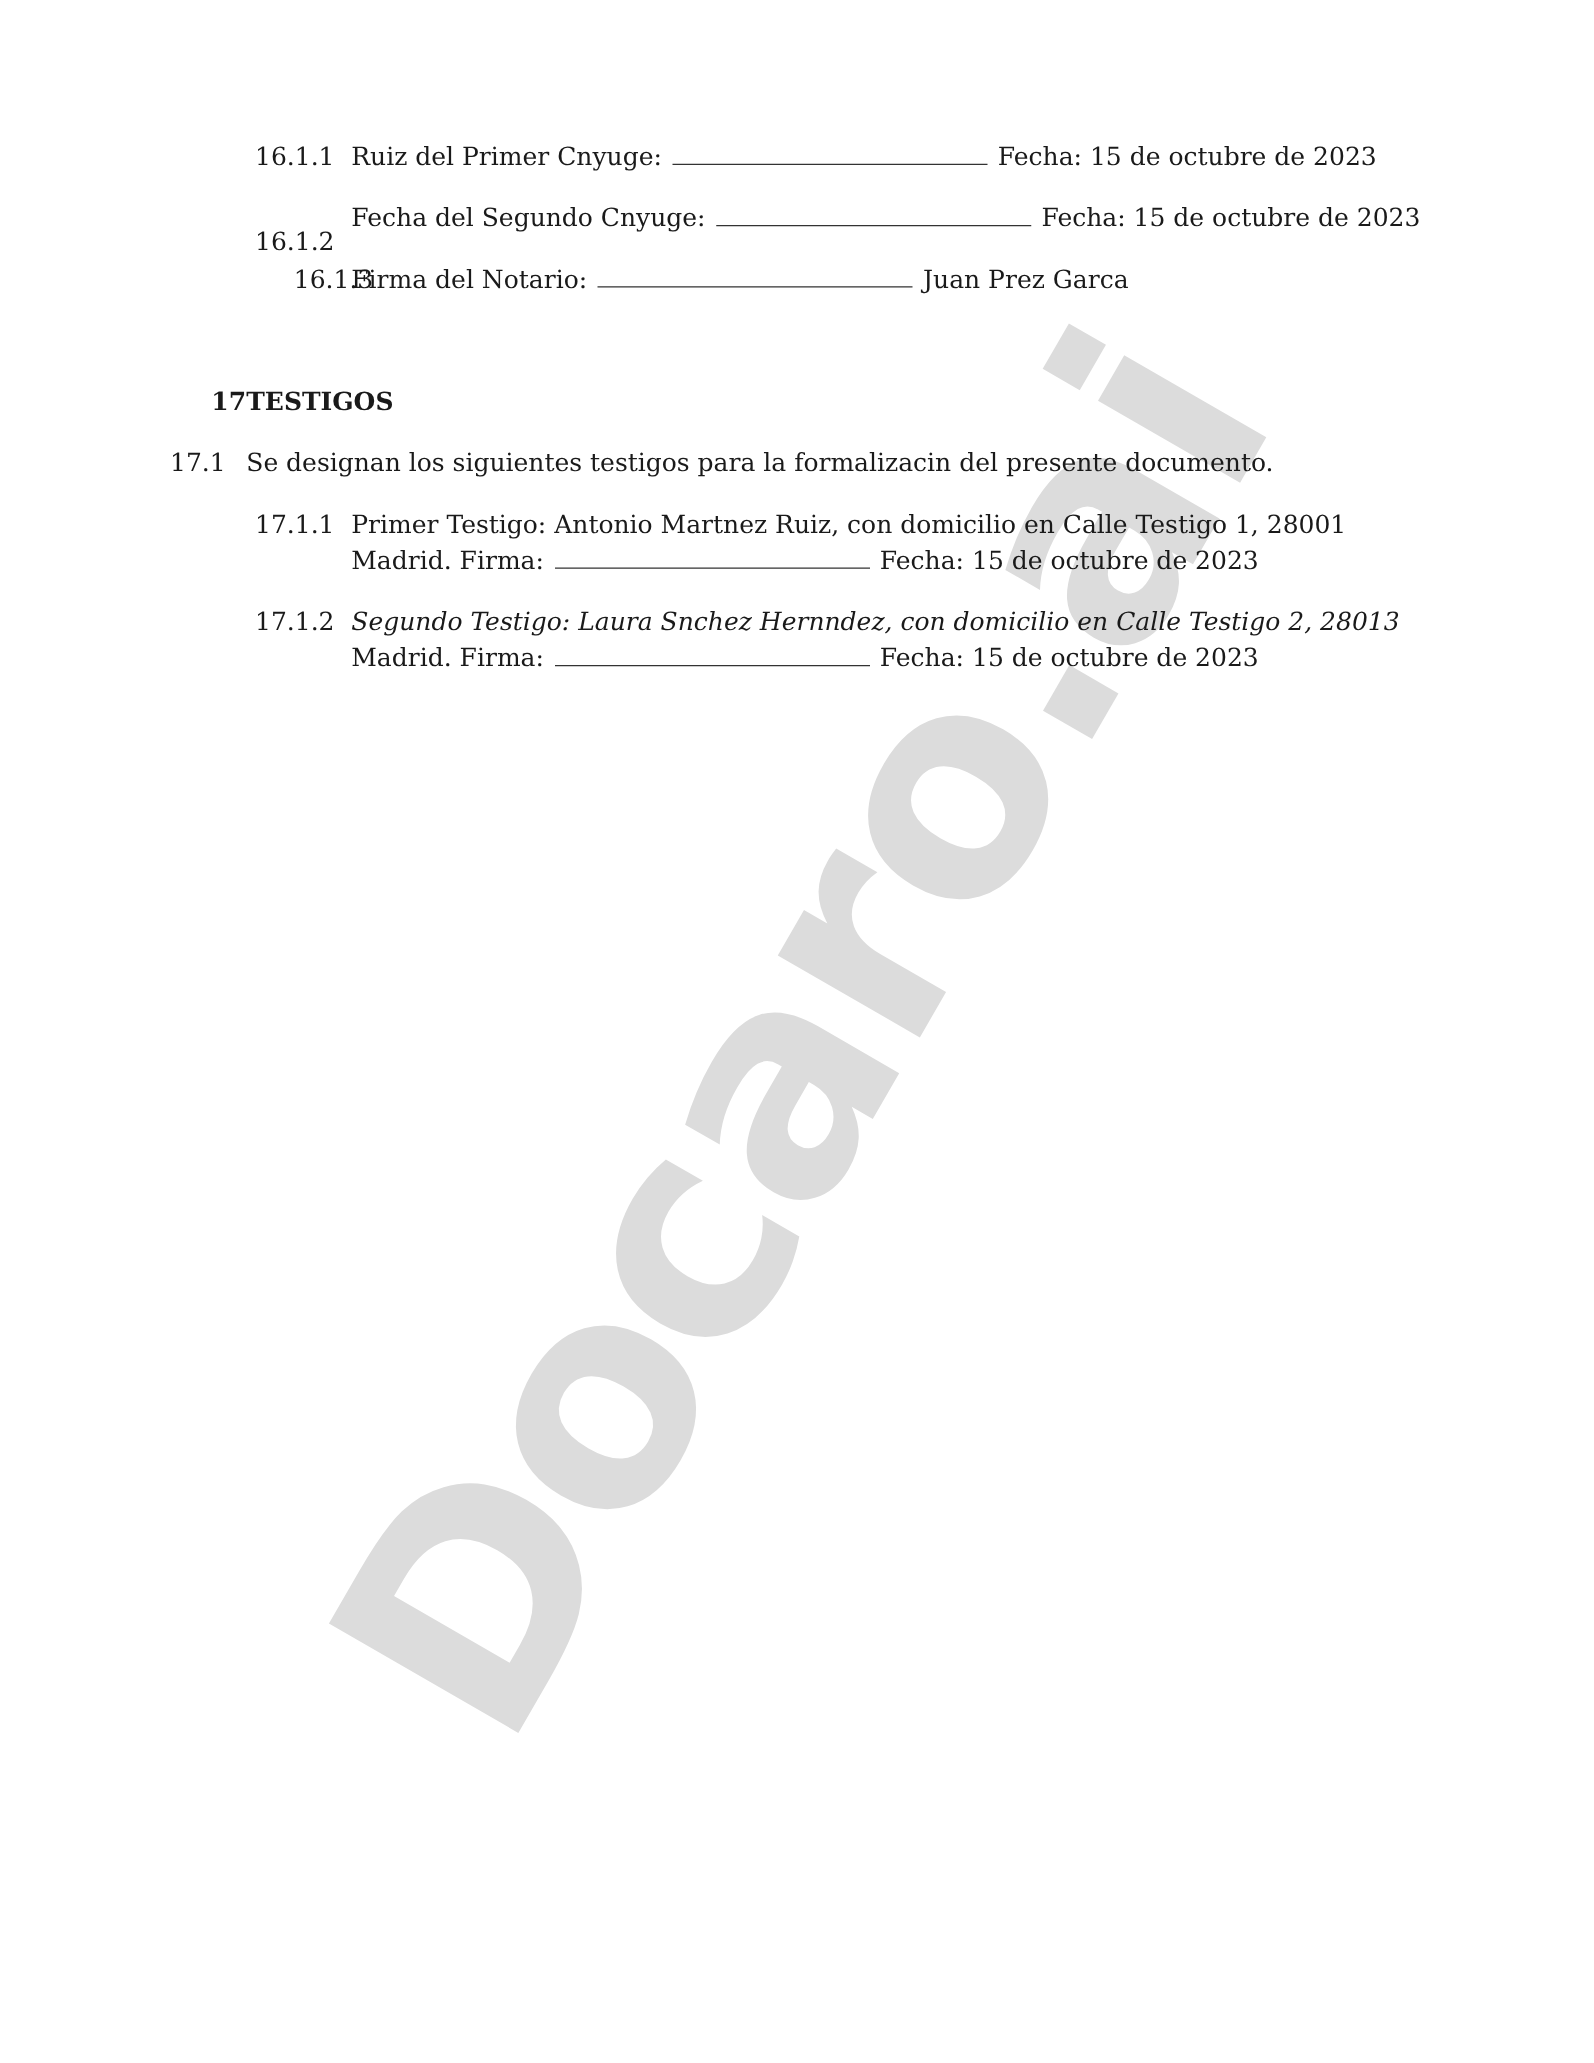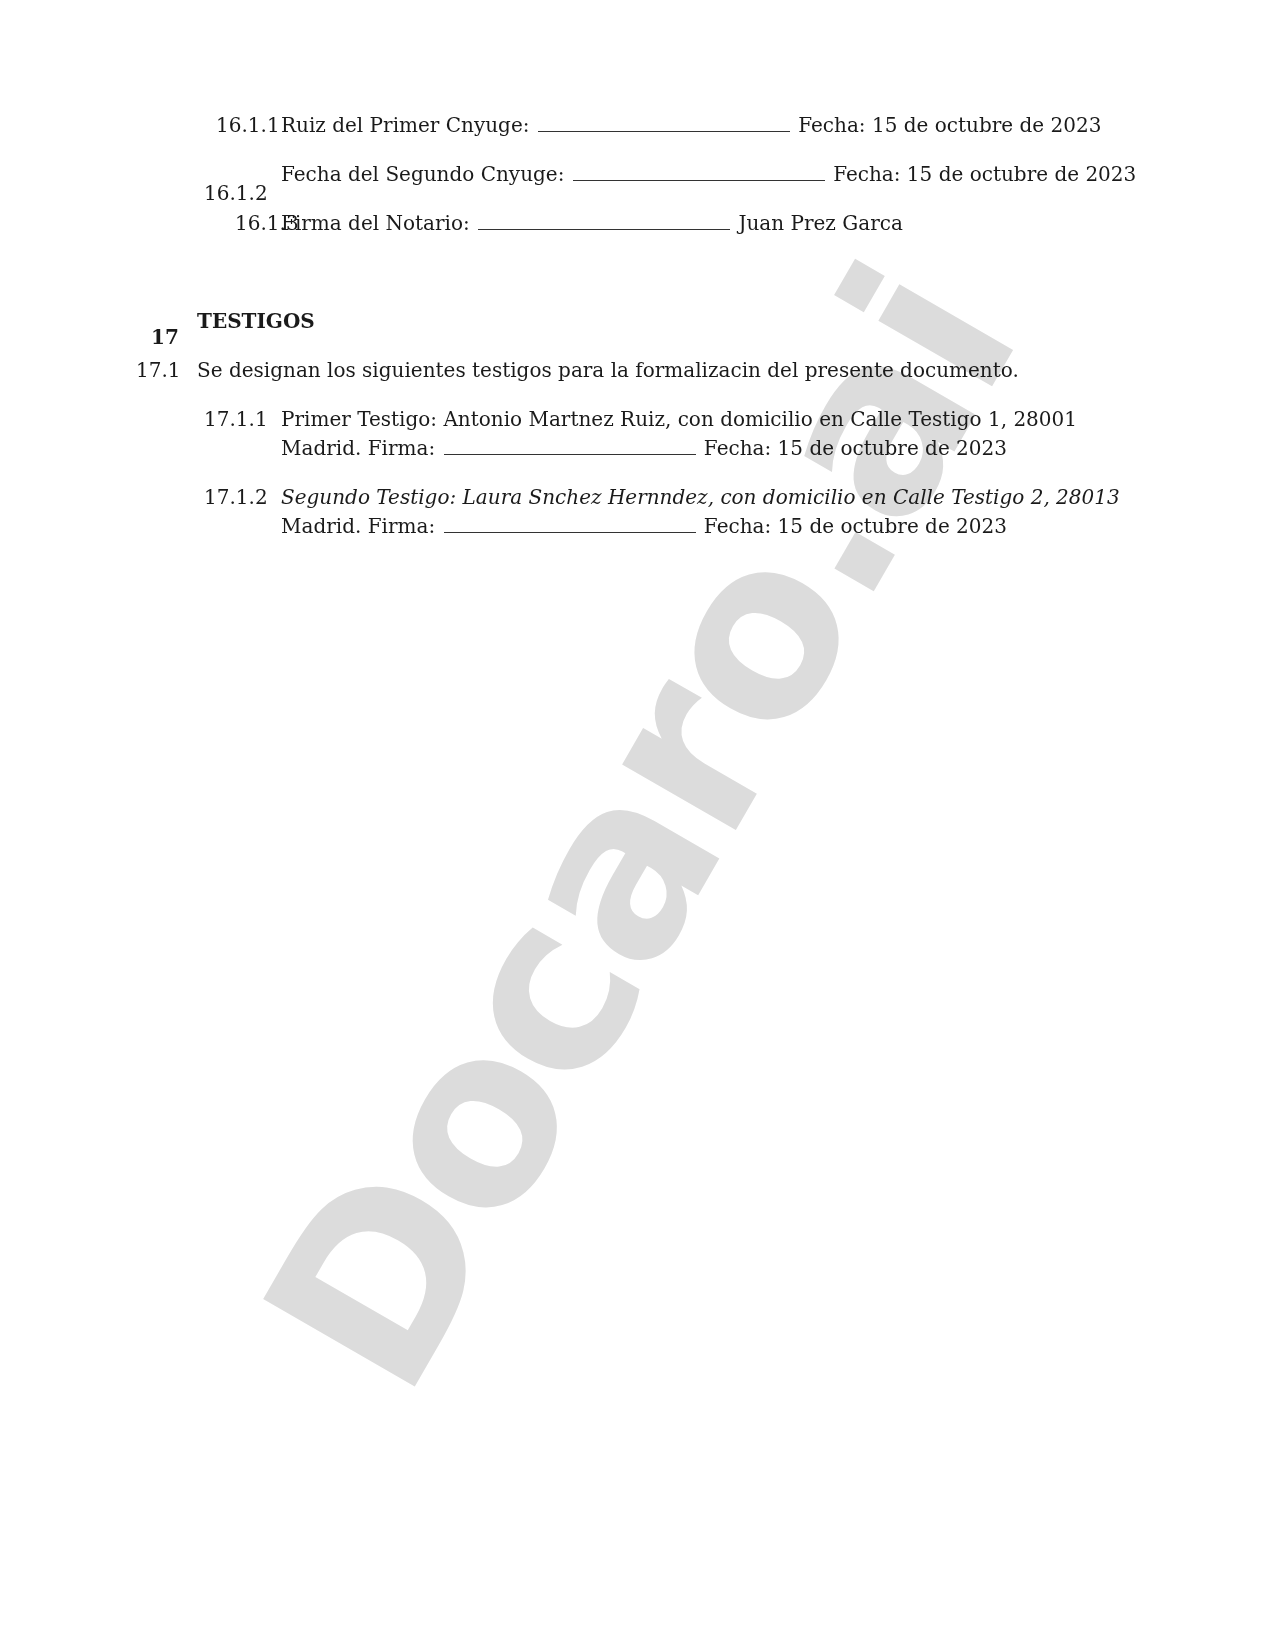--- a/index.html
+++ b/index.html
@@ -26,21 +26,21 @@
     .blank { display: inline-block; width: 252px; border-bottom: 1px solid #333; height: 18px; vertical-align: baseline; margin: 0 2px; }
   </style>
 </head>
 <body>
 
 <div class="page">
 
   <div class="watermark">Docaro.ai</div>
 
   <div class="line" style="top:111px;left:0;">
-    <span class="num" style="left:204px;margin-left:12px;">16.1.1</span>
+    <span class="num" style="left:204px;">16.1.1</span>
     <span class="txt" style="left:281px;">
       <span>Ruiz del Primer Cnyuge:</span>
       <span class="blank"></span>
       <span>Fecha: 15 de octubre de 2023</span>
     </span>
   </div>
 
   <div class="line" style="top:160px;left:0;">
     <span class="num" style="left:204px;margin-top:19px;">16.1.2</span>
     <span class="txt" style="left:281px;">
@@ -53,21 +53,21 @@
   <div class="line" style="top:209px;left:0;">
     <span class="num" style="left:204px;margin-left:31px;">16.1.3</span>
     <span class="txt" style="left:281px;">
       <span>Firma del Notario:</span>
       <span class="blank"></span>
       <span>Juan Prez Garca</span>
     </span>
   </div>
 
   <div class="line bold" style="top:307px;left:0;">
-    <span class="num" style="left:151px;margin-top:16px;">17</span>
+    <span class="num" style="left:169px;">17</span>
     <span class="txt" style="left:197px;">TESTIGOS</span>
   </div>
 
   <div class="line" style="top:356px;left:0;">
     <span class="num" style="left:136px;">17.1</span>
     <span class="txt" style="left:197px;">Se designan los siguientes testigos para la formalizacin del presente documento.</span>
   </div>
 
   <div class="line" style="top:405px;left:0;">
     <span class="num" style="left:204px;">17.1.1</span>

